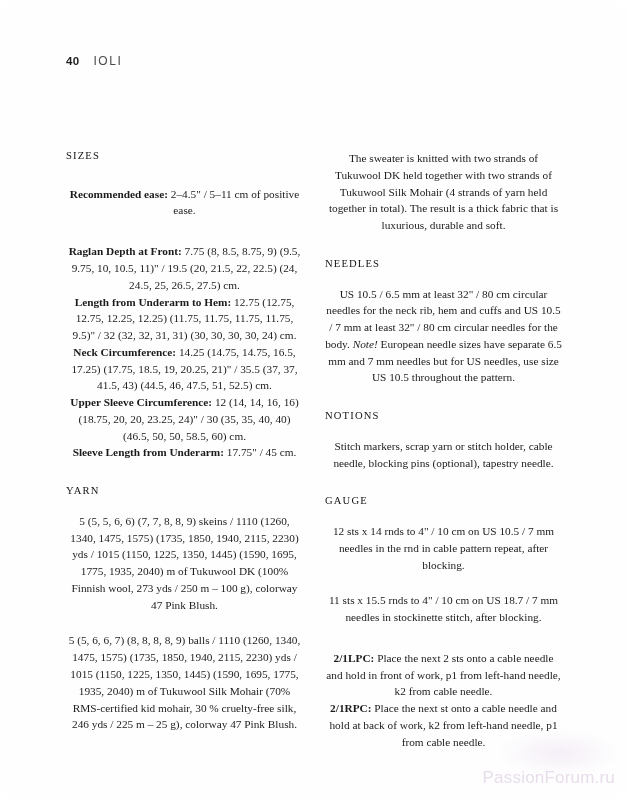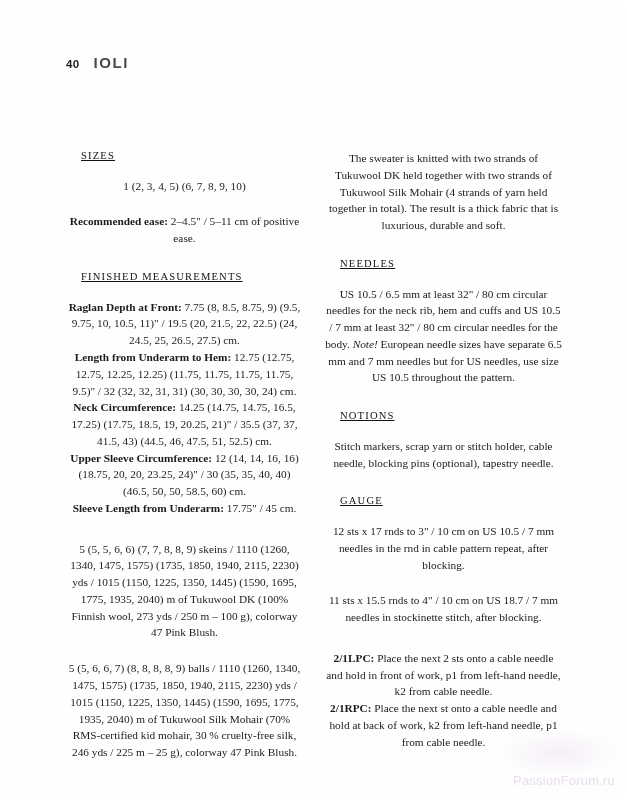--- a/index.html
+++ b/index.html
@@ -29,22 +29,22 @@
   }
   .runhead .folio {
     font-family: "Liberation Sans", sans-serif;
     font-size: 11.5px;
     font-weight: 700;
     letter-spacing: 0.3px;
     color: #1d1d1d;
   }
   .runhead .title {
     font-family: "Liberation Sans", sans-serif;
-    font-size: 15px;
-    font-weight: 700;
+    font-size: 12px;
+    font-weight: 400;
     letter-spacing: 1.6px;
     color: #4a4a4a;
   }
 
   
   .columns {
     position: absolute;
     left: 66px;
     top: 150px;
     width: 496px;
@@ -55,23 +55,22 @@
     width: 237px;
   }
 
   
   .sec-head {
     font-family: "Liberation Serif", serif;
     font-size: 10.6px;
     font-weight: 400;
     letter-spacing: 1.15px;
     color: #141414;
-    margin: 0 0 15px 15px;
+    margin: 0 0 15px 0;
     line-height: 1.2;
-    text-decoration: underline;
   }
   .block {
     margin: 0 0 24px 0;
   }
   p.body {
     margin: 0 0 11px 0;
     font-size: 11.3px;
     line-height: 1.485;
     color: #1b1b1b;
     text-align: center;
@@ -89,21 +88,21 @@
     font-style: italic;
   }
   .spacer-s { height: 8px; }
 
   
   .watermark {
     position: absolute;
     right: 12px;
     bottom: 12px;
     font-family: "Liberation Sans", sans-serif;
-    font-size: 13px;
+    font-size: 17px;
     letter-spacing: 0.2px;
     color: #e7dcea;
     opacity: 0.95;
     user-select: none;
   }
   .wm-glow {
     position: absolute;
     right: 8px;
     bottom: 24px;
     width: 120px;
@@ -121,37 +120,36 @@
     <span class="folio">40</span>
     <span class="title">IOLI</span>
   </div>
 
   <div class="columns">
 
     <div class="col">
 
       <div class="block">
         <div class="sec-head">SIZES</div>
-        <p class="body">1 (2, 3, 4, 5) (6, 7, 8, 9, 10)</p>
         <div class="spacer-s"></div>
         <p class="body"><b class="lbl">Recommended ease:</b><span> 2–4.5" / 5–11 cm of positive ease.</span></p>
       </div>
 
       <div class="block">
-        <div class="sec-head">FINISHED MEASUREMENTS</div>
         <div class="meas-list">
           <p class="body"><b class="lbl">Raglan Depth at Front:</b><span> 7.75 (8, 8.5, 8.75, 9) (9.5, 9.75, 10, 10.5, 11)" / 19.5 (20, 21.5, 22, 22.5) (24, 24.5, 25, 26.5, 27.5) cm.</span></p>
           <p class="body"><b class="lbl">Length from Underarm to Hem:</b><span> 12.75 (12.75, 12.75, 12.25, 12.25) (11.75, 11.75, 11.75, 11.75, 9.5)" / 32 (32, 32, 31, 31) (30, 30, 30, 30, 24) cm.</span></p>
           <p class="body"><b class="lbl">Neck Circumference:</b><span> 14.25 (14.75, 14.75, 16.5, 17.25) (17.75, 18.5, 19, 20.25, 21)" / 35.5 (37, 37, 41.5, 43) (44.5, 46, 47.5, 51, 52.5) cm.</span></p>
           <p class="body"><b class="lbl">Upper Sleeve Circumference:</b><span> 12 (14, 14, 16, 16) (18.75, 20, 20, 23.25, 24)" / 30 (35, 35, 40, 40) (46.5, 50, 50, 58.5, 60) cm.</span></p>
           <p class="body"><b class="lbl">Sleeve Length from Underarm:</b><span> 17.75" / 45 cm.</span></p>
         </div>
       </div>
 
       <div class="block">
+        <div class="sec-head">YARN</div>
         <p class="body">5 (5, 5, 6, 6) (7, 7, 8, 8, 9) skeins / 1110 (1260, 1340, 1475, 1575) (1735, 1850, 1940, 2115, 2230) yds / 1015 (1150, 1225, 1350, 1445) (1590, 1695, 1775, 1935, 2040) m of Tukuwool DK (100% Finnish wool, 273 yds / 250 m – 100 g), colorway 47 Pink Blush.</p>
         <div class="spacer-s"></div>
         <p class="body">5 (5, 6, 6, 7) (8, 8, 8, 8, 9) balls / 1110 (1260, 1340, 1475, 1575) (1735, 1850, 1940, 2115, 2230) yds / 1015 (1150, 1225, 1350, 1445) (1590, 1695, 1775, 1935, 2040) m of Tukuwool Silk Mohair (70% RMS-certified kid mohair, 30 % cruelty-free silk, 246 yds / 225 m – 25 g), colorway 47 Pink Blush.</p>
       </div>
 
     </div>
 
     <div class="col">
 
       <div class="block">
@@ -163,21 +161,21 @@
         <p class="body"><span>US 10.5 / 6.5 mm at least 32" / 80 cm circular needles for the neck rib, hem and cuffs and US 10.5 / 7 mm at least 32" / 80 cm circular needles for the body. </span><i class="note-it">Note!</i><span> European needle sizes have separate 6.5 mm and 7 mm needles but for US needles, use size US 10.5 throughout the pattern.</span></p>
       </div>
 
       <div class="block">
         <div class="sec-head">NOTIONS</div>
         <p class="body">Stitch markers, scrap yarn or stitch holder, cable needle, blocking pins (optional), tapestry needle.</p>
       </div>
 
       <div class="block">
         <div class="sec-head">GAUGE</div>
-        <p class="body">12 sts x 17 rnds to 3" / 10 cm on US 10.5 / 7 mm needles in the rnd in cable pattern repeat, after blocking.</p>
+        <p class="body">12 sts x 14 rnds to 4" / 10 cm on US 10.5 / 7 mm needles in the rnd in cable pattern repeat, after blocking.</p>
         <div class="spacer-s"></div>
         <p class="body">11 sts x 15.5 rnds to 4" / 10 cm on US 18.7 / 7 mm needles in stockinette stitch, after blocking.</p>
       </div>
 
       <div class="block">
         <div class="meas-list">
           <p class="body"><b class="lbl">2/1LPC:</b><span> Place the next 2 sts onto a cable needle and hold in front of work, p1 from left-hand needle, k2 from cable needle.</span></p>
           <p class="body"><b class="lbl">2/1RPC:</b><span> Place the next st onto a cable needle and hold at back of work, k2 from left-hand needle, p1 from cable needle.</span></p>
         </div>
       </div>

